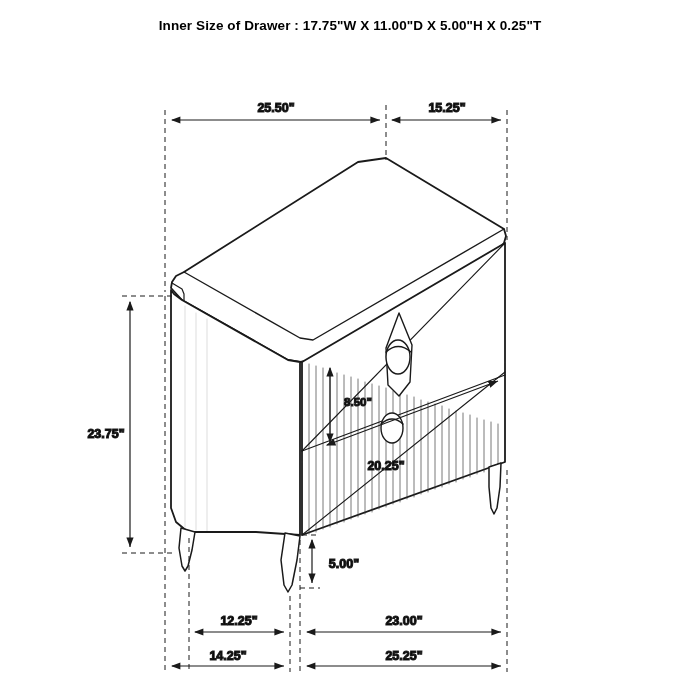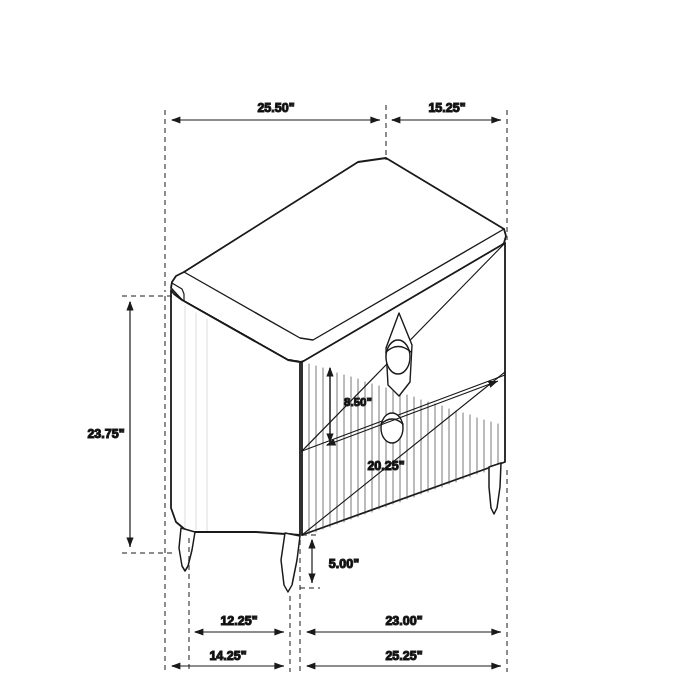--- a/index.html
+++ b/index.html
@@ -49,20 +49,21 @@
     font-size: 11.5px;
     font-weight: bold;
     fill: #000;
   }
 </style>
 </head>
 <body>
 
 <div id="page">
 
+  <div id="title">Inner Size of Drawer : 17.75"W X 11.00"D X 5.00"H X 0.25"T</div>
 
   <svg id="drawing" viewBox="0 0 700 700">
     <defs>
       <marker id="arrowEnd" markerWidth="9" markerHeight="9" refX="8" refY="3" orient="auto" markerUnits="strokeWidth">
         <path d="M0,0 L8,3 L0,6 z" fill="#1a1a1a"></path>
       </marker>
       <marker id="arrowStart" markerWidth="9" markerHeight="9" refX="1" refY="3" orient="auto" markerUnits="strokeWidth">
         <path d="M8,0 L0,3 L8,6 z" fill="#1a1a1a"></path>
       </marker>
       <pattern id="hatch" width="6" height="6" patternUnits="userSpaceOnUse" patternTransform="rotate(60)">

